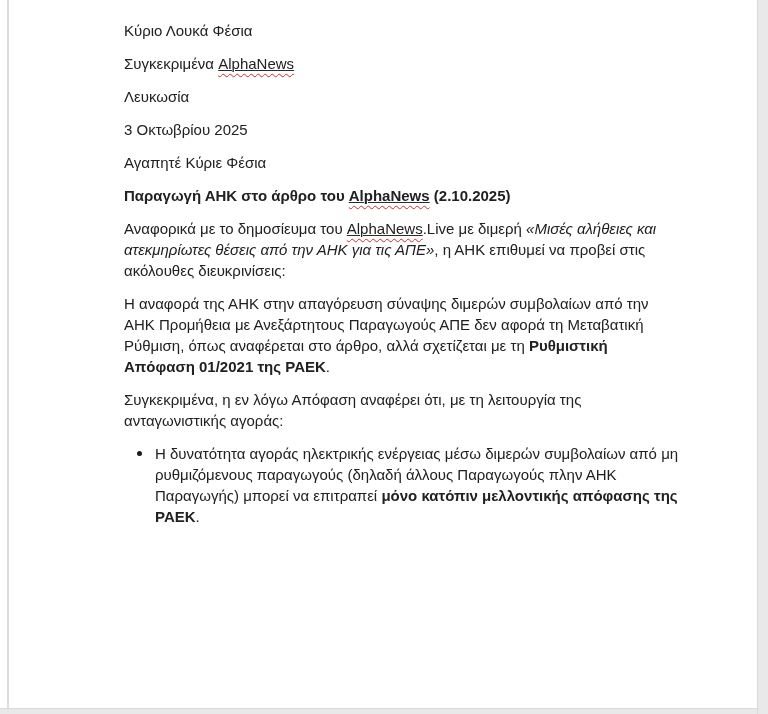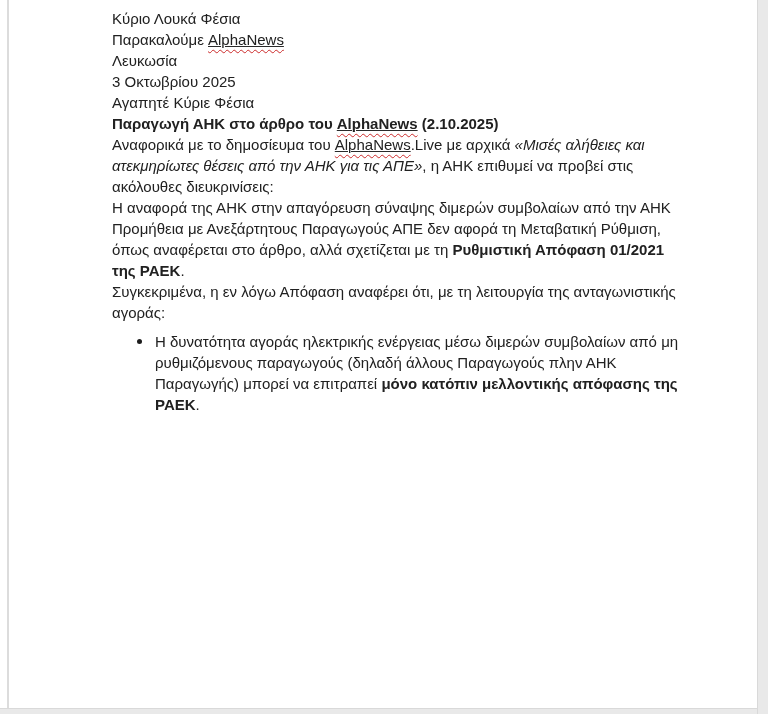--- a/index.html
+++ b/index.html
@@ -30,21 +30,21 @@
     position: absolute; left: 0; top: 708px; right: 11px;
     height: 6px; background: #e9e9e9;
     border-top: 1px solid #d9d9d9;
     box-sizing: border-box;
   }
   .content {
     position: absolute; left: 112px; top: 8px;
     width: 578px;
     font-size: 15px; line-height: 21px;
   }
-  .content p { margin: 0; }
+  .content p { margin: 12px; }
   .role-address    { margin-top: 0; }
   .role-date       { margin-top: 21px; }
   .role-salutation { margin-top: 30px; }
   .role-subject    { margin-top: 14px; font-weight: 700; }
   .role-para       { margin-top: 10px; }
   .b { font-weight: 700; }
   .i { font-style: italic; }
   
   .u {
     text-decoration: underline;
@@ -72,26 +72,26 @@
     width: 5px; height: 5px; border-radius: 50%;
     background: #1c1c1c;
   }
 </style>
 </head>
 <body>
 
 <div class="page">
   <div class="content" id="doc-content">
       <p class="role-address"><span>Κύριο Λουκά Φέσια</span></p>
-      <p class="role-address"><span>Παρακαλούμε </span><span class="u"><span class="sq">AlphaNews</span></span></p>
+      <p class="role-address"><span>Συγκεκριμένα </span><span class="u"><span class="sq">AlphaNews</span></span></p>
       <p class="role-address"><span>Λευκωσία</span></p>
       <p class="role-date"><span>3 Οκτωβρίου 2025</span></p>
       <p class="role-salutation"><span>Αγαπητέ Κύριε Φέσια</span></p>
       <p class="role-subject"><span>Παραγωγή ΑΗΚ στο άρθρο του </span><span class="u"><span class="sq">AlphaNews</span></span><span> (2.10.2025)</span></p>
-      <p class="role-para"><span>Αναφορικά με το δημοσίευμα του </span><span class="u"><span class="sq">AlphaNews</span></span><span>.Live με αρχικά </span><span class="i">«Μισές αλήθειες και ατεκμηρίωτες θέσεις από την ΑΗΚ για τις ΑΠΕ»</span><span>, η ΑΗΚ επιθυμεί να προβεί στις ακόλουθες διευκρινίσεις:</span></p>
+      <p class="role-para"><span>Αναφορικά με το δημοσίευμα του </span><span class="u"><span class="sq">AlphaNews</span></span><span>.Live με διμερή </span><span class="i">«Μισές αλήθειες και ατεκμηρίωτες θέσεις από την ΑΗΚ για τις ΑΠΕ»</span><span>, η ΑΗΚ επιθυμεί να προβεί στις ακόλουθες διευκρινίσεις:</span></p>
       <p class="role-para"><span>Η αναφορά της ΑΗΚ στην απαγόρευση σύναψης διμερών συμβολαίων από την ΑΗΚ Προμήθεια με Ανεξάρτητους Παραγωγούς ΑΠΕ δεν αφορά τη Μεταβατική Ρύθμιση, όπως αναφέρεται στο άρθρο, αλλά σχετίζεται με τη </span><span class="b">Ρυθμιστική Απόφαση 01/2021 της ΡΑΕΚ</span><span>.</span></p>
       <p class="role-para"><span>Συγκεκριμένα, η εν λόγω Απόφαση αναφέρει ότι, με τη λειτουργία της ανταγωνιστικής αγοράς:</span></p>
       <ul class="bullets">
         <li><span class="dot"></span><span>Η δυνατότητα αγοράς ηλεκτρικής ενέργειας μέσω διμερών συμβολαίων από μη ρυθμιζόμενους παραγωγούς (δηλαδή άλλους Παραγωγούς πλην ΑΗΚ Παραγωγής) μπορεί να επιτραπεί </span><span class="b">μόνο κατόπιν μελλοντικής απόφασης της ΡΑΕΚ</span><span>.</span></li>
       </ul>
     </div>
   <div class="left-edge-line"></div>
   <div class="right-margin"></div>
   <div class="bottom-margin"></div>
 </div>

